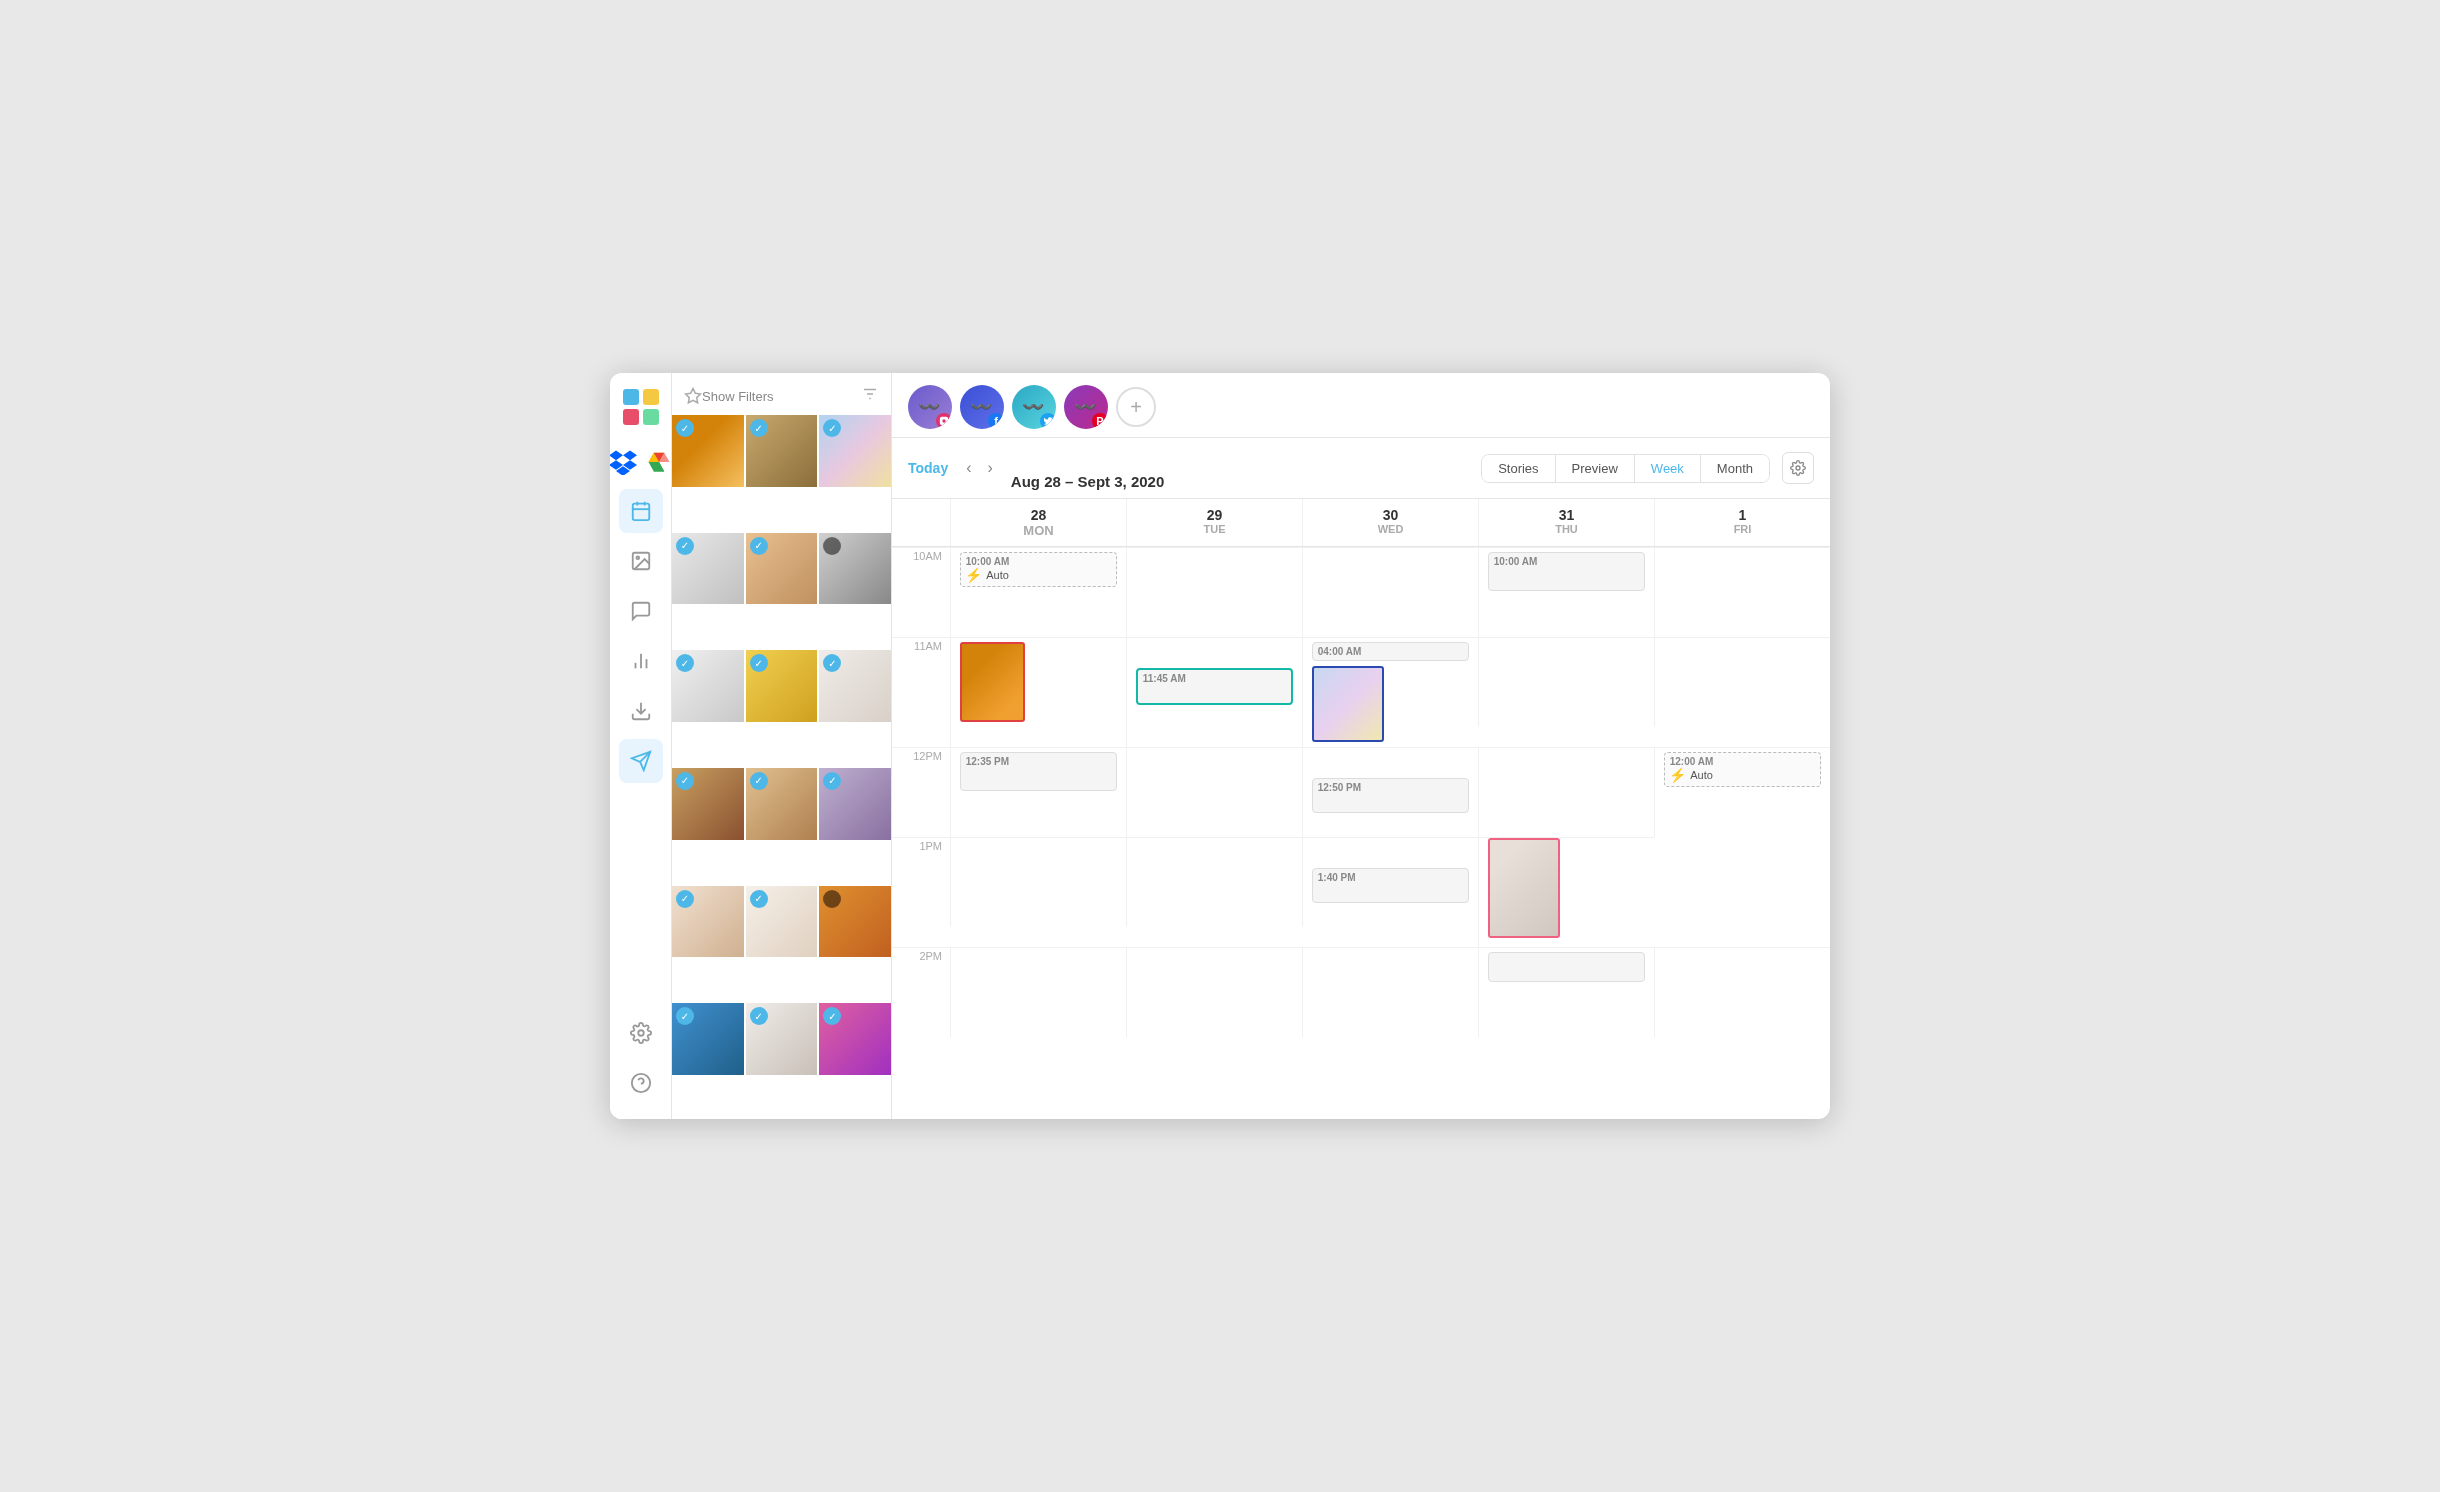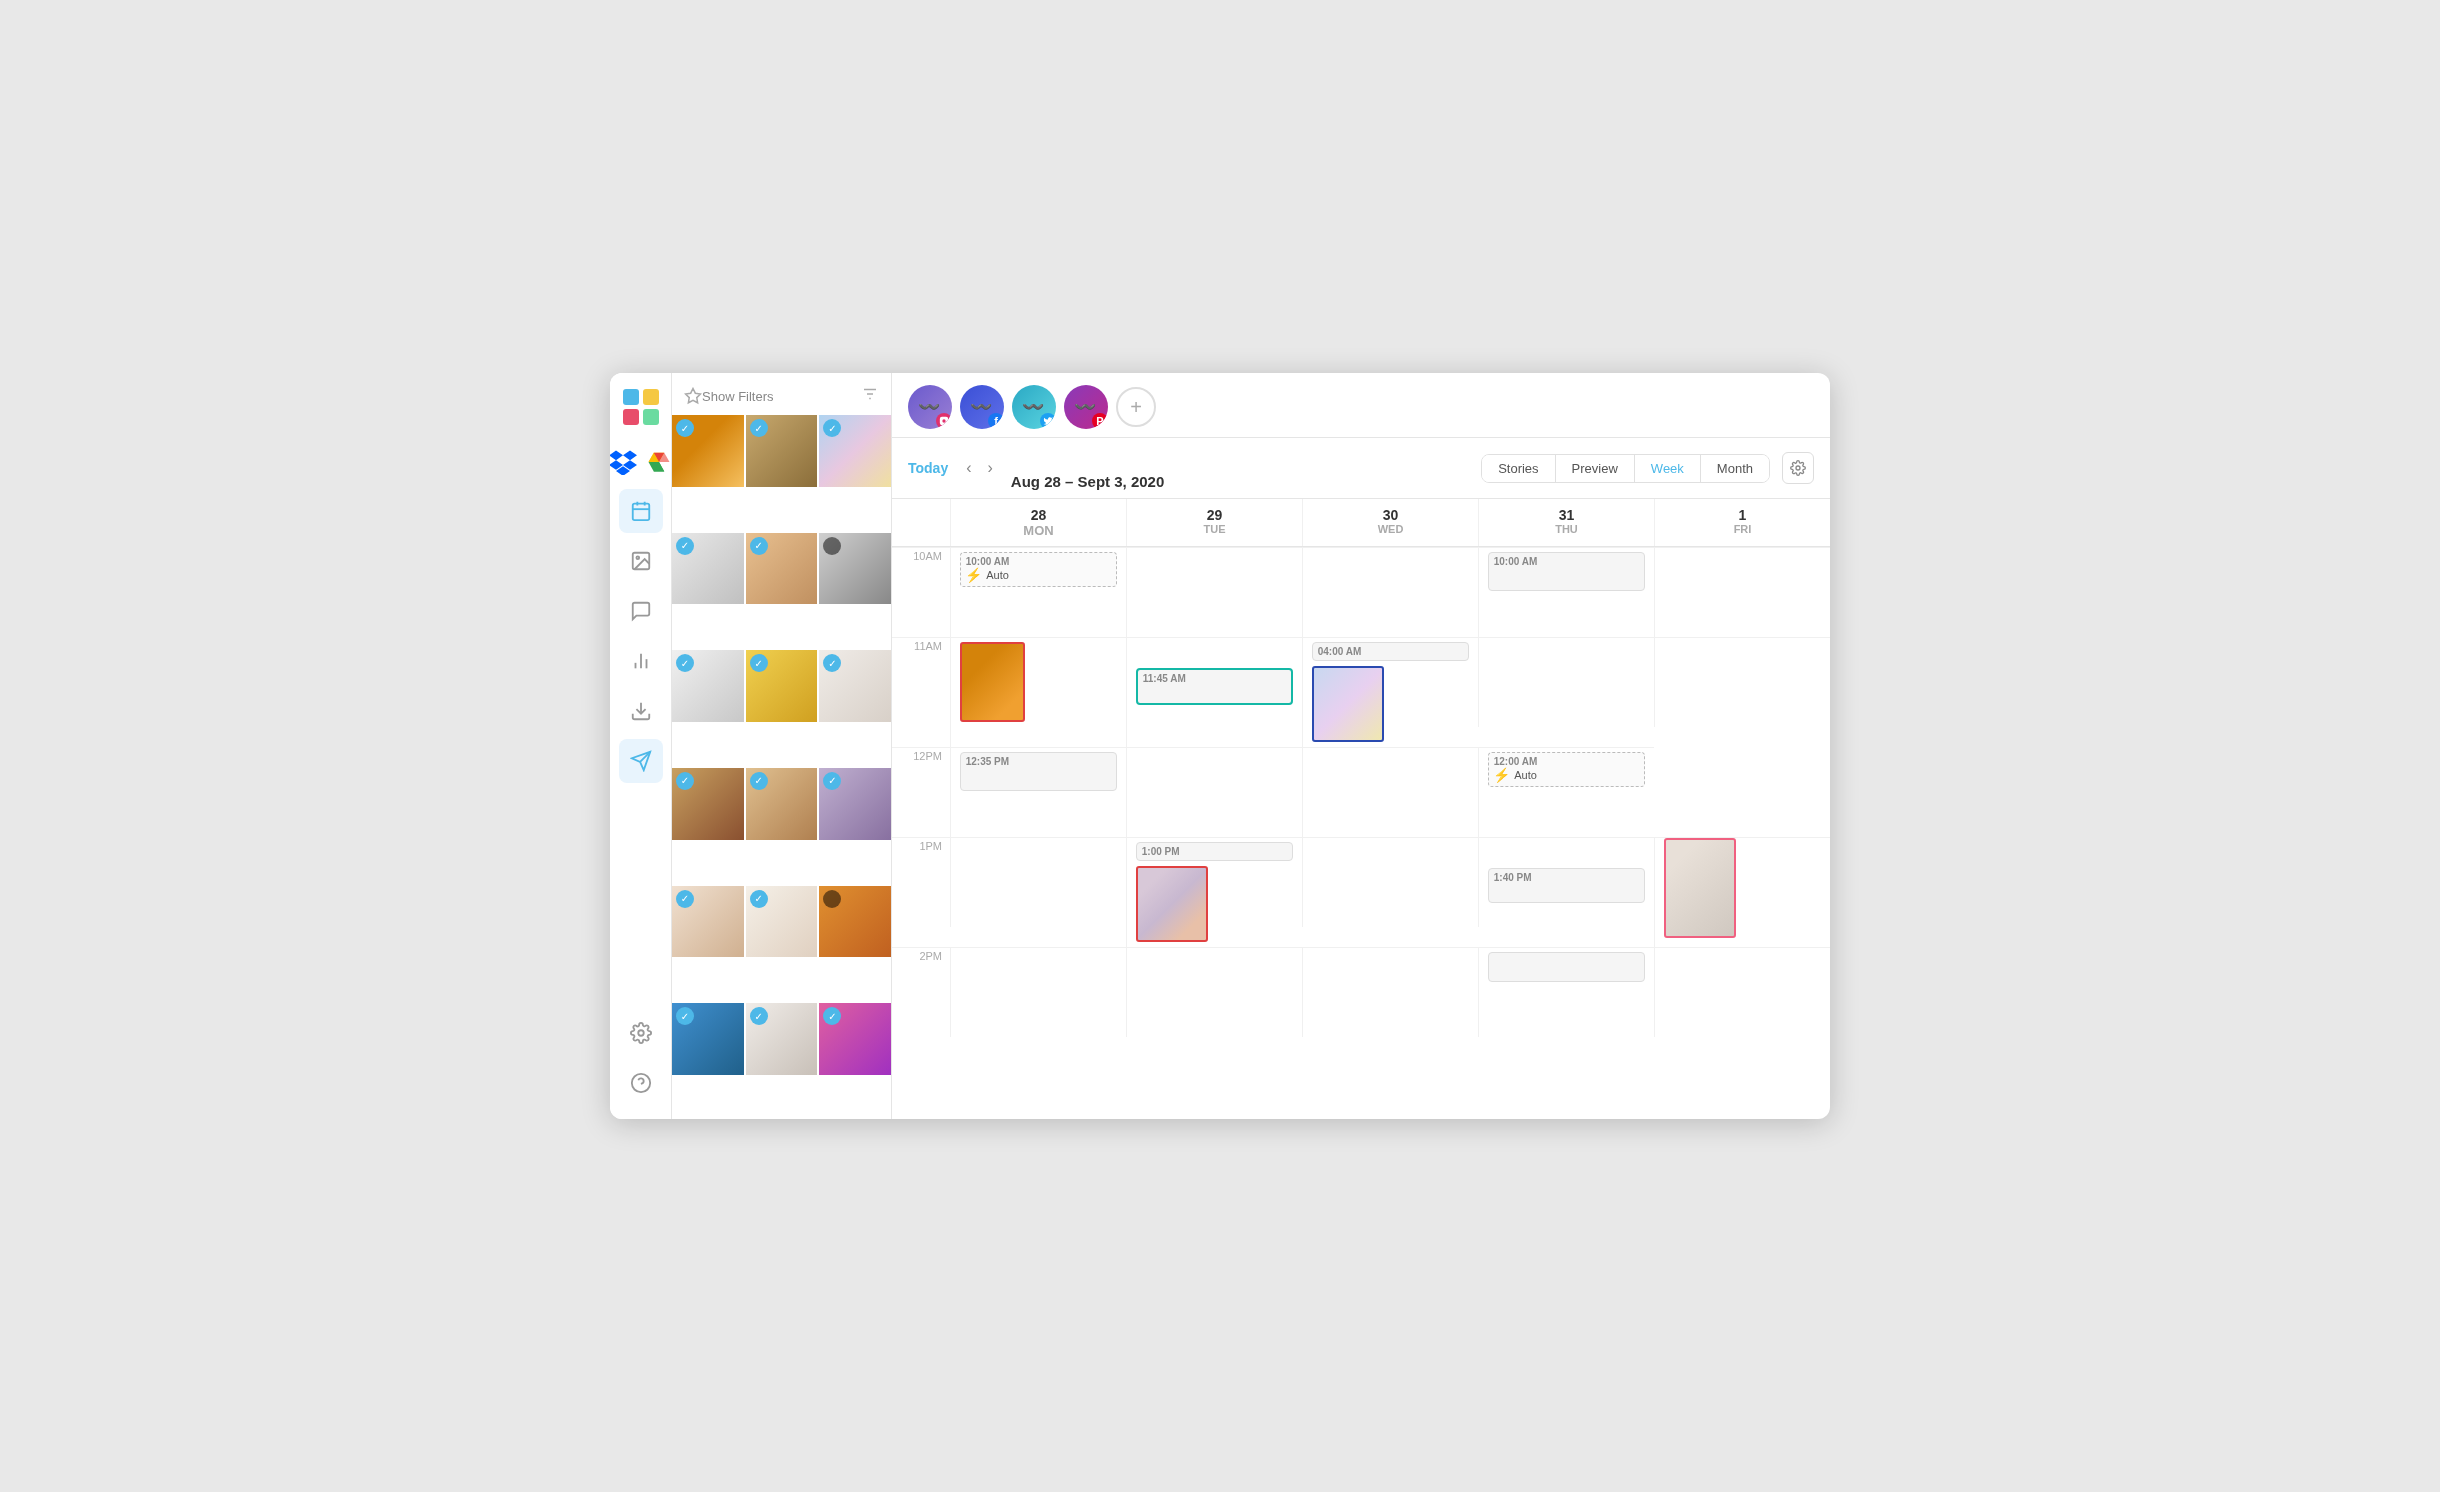--- a/index.html
+++ b/index.html
@@ -666,45 +666,45 @@
 
         <div class="day-column" style="position:relative;">
           <div style="position:absolute;top:4px;left:5%;width:90%;background:#f5f5f5;border:1px solid #ddd;border-radius:4px;padding:3px 5px;">
             <div style="font-size:10px;color:#888;font-weight:600;">12:35 PM</div>
             <div style="height:20px;"></div>
           </div>
         </div>
 
         <div class="day-column"></div>
 
+        <div class="day-column" style="position:relative;">
+          <div style="position:absolute;top:30px;left:5%;width:90%;background:#f5f5f5;border:1px solid #ddd;border-radius:4px;padding:3px 5px;">
+            <div style="font-size:10px;color:#888;font-weight:600;">12:50 PM</div>
+            <div style="height:16px;"></div>
+          </div>
+        </div>
 
         <div class="day-column"></div>
 
         <div class="day-column" style="position:relative;">
           <div style="position:absolute;top:4px;left:5%;width:90%;border:1px dashed #bbb;border-radius:4px;background:#fafafa;padding:3px 5px;">
             <div style="font-size:10px;color:#888;font-weight:700;">12:00 AM</div>
             <div style="display:flex;align-items:center;gap:3px;">
               <span style="font-size:14px;">⚡</span>
               <span style="font-size:11px;color:#555;">Auto</span>
             </div>
           </div>
         </div>
       </div>
 
       <div class="calendar-body" style="height:110px;">
         <div class="time-slot">1PM</div>
 
         <div class="day-column"></div>
 
-        <div class="day-column" style="position:relative;height:110px;">
-          <div style="position:absolute;top:4px;left:5%;width:90%;background:#f5f5f5;border:1px solid #ddd;border-radius:4px;padding:3px 5px;">
-            <div style="font-size:10px;color:#888;font-weight:600;">1:00 PM</div>
-          </div>
-          <div style="position:absolute;top:28px;left:5%;width:72px;height:76px;border:2px solid #e04040;border-radius:3px;overflow:hidden;background:linear-gradient(135deg,#d8c8d8 20%,#c8b8d0,#e8c0a8 80%);"></div>
-        </div>
 
         <div class="day-column"></div>
 
         <div class="day-column" style="position:relative;">
           <div style="position:absolute;top:30px;left:5%;width:90%;background:#f5f5f5;border:1px solid #ddd;border-radius:4px;padding:3px 5px;">
             <div style="font-size:10px;color:#888;font-weight:600;">1:40 PM</div>
             <div style="height:16px;"></div>
           </div>
         </div>
 

